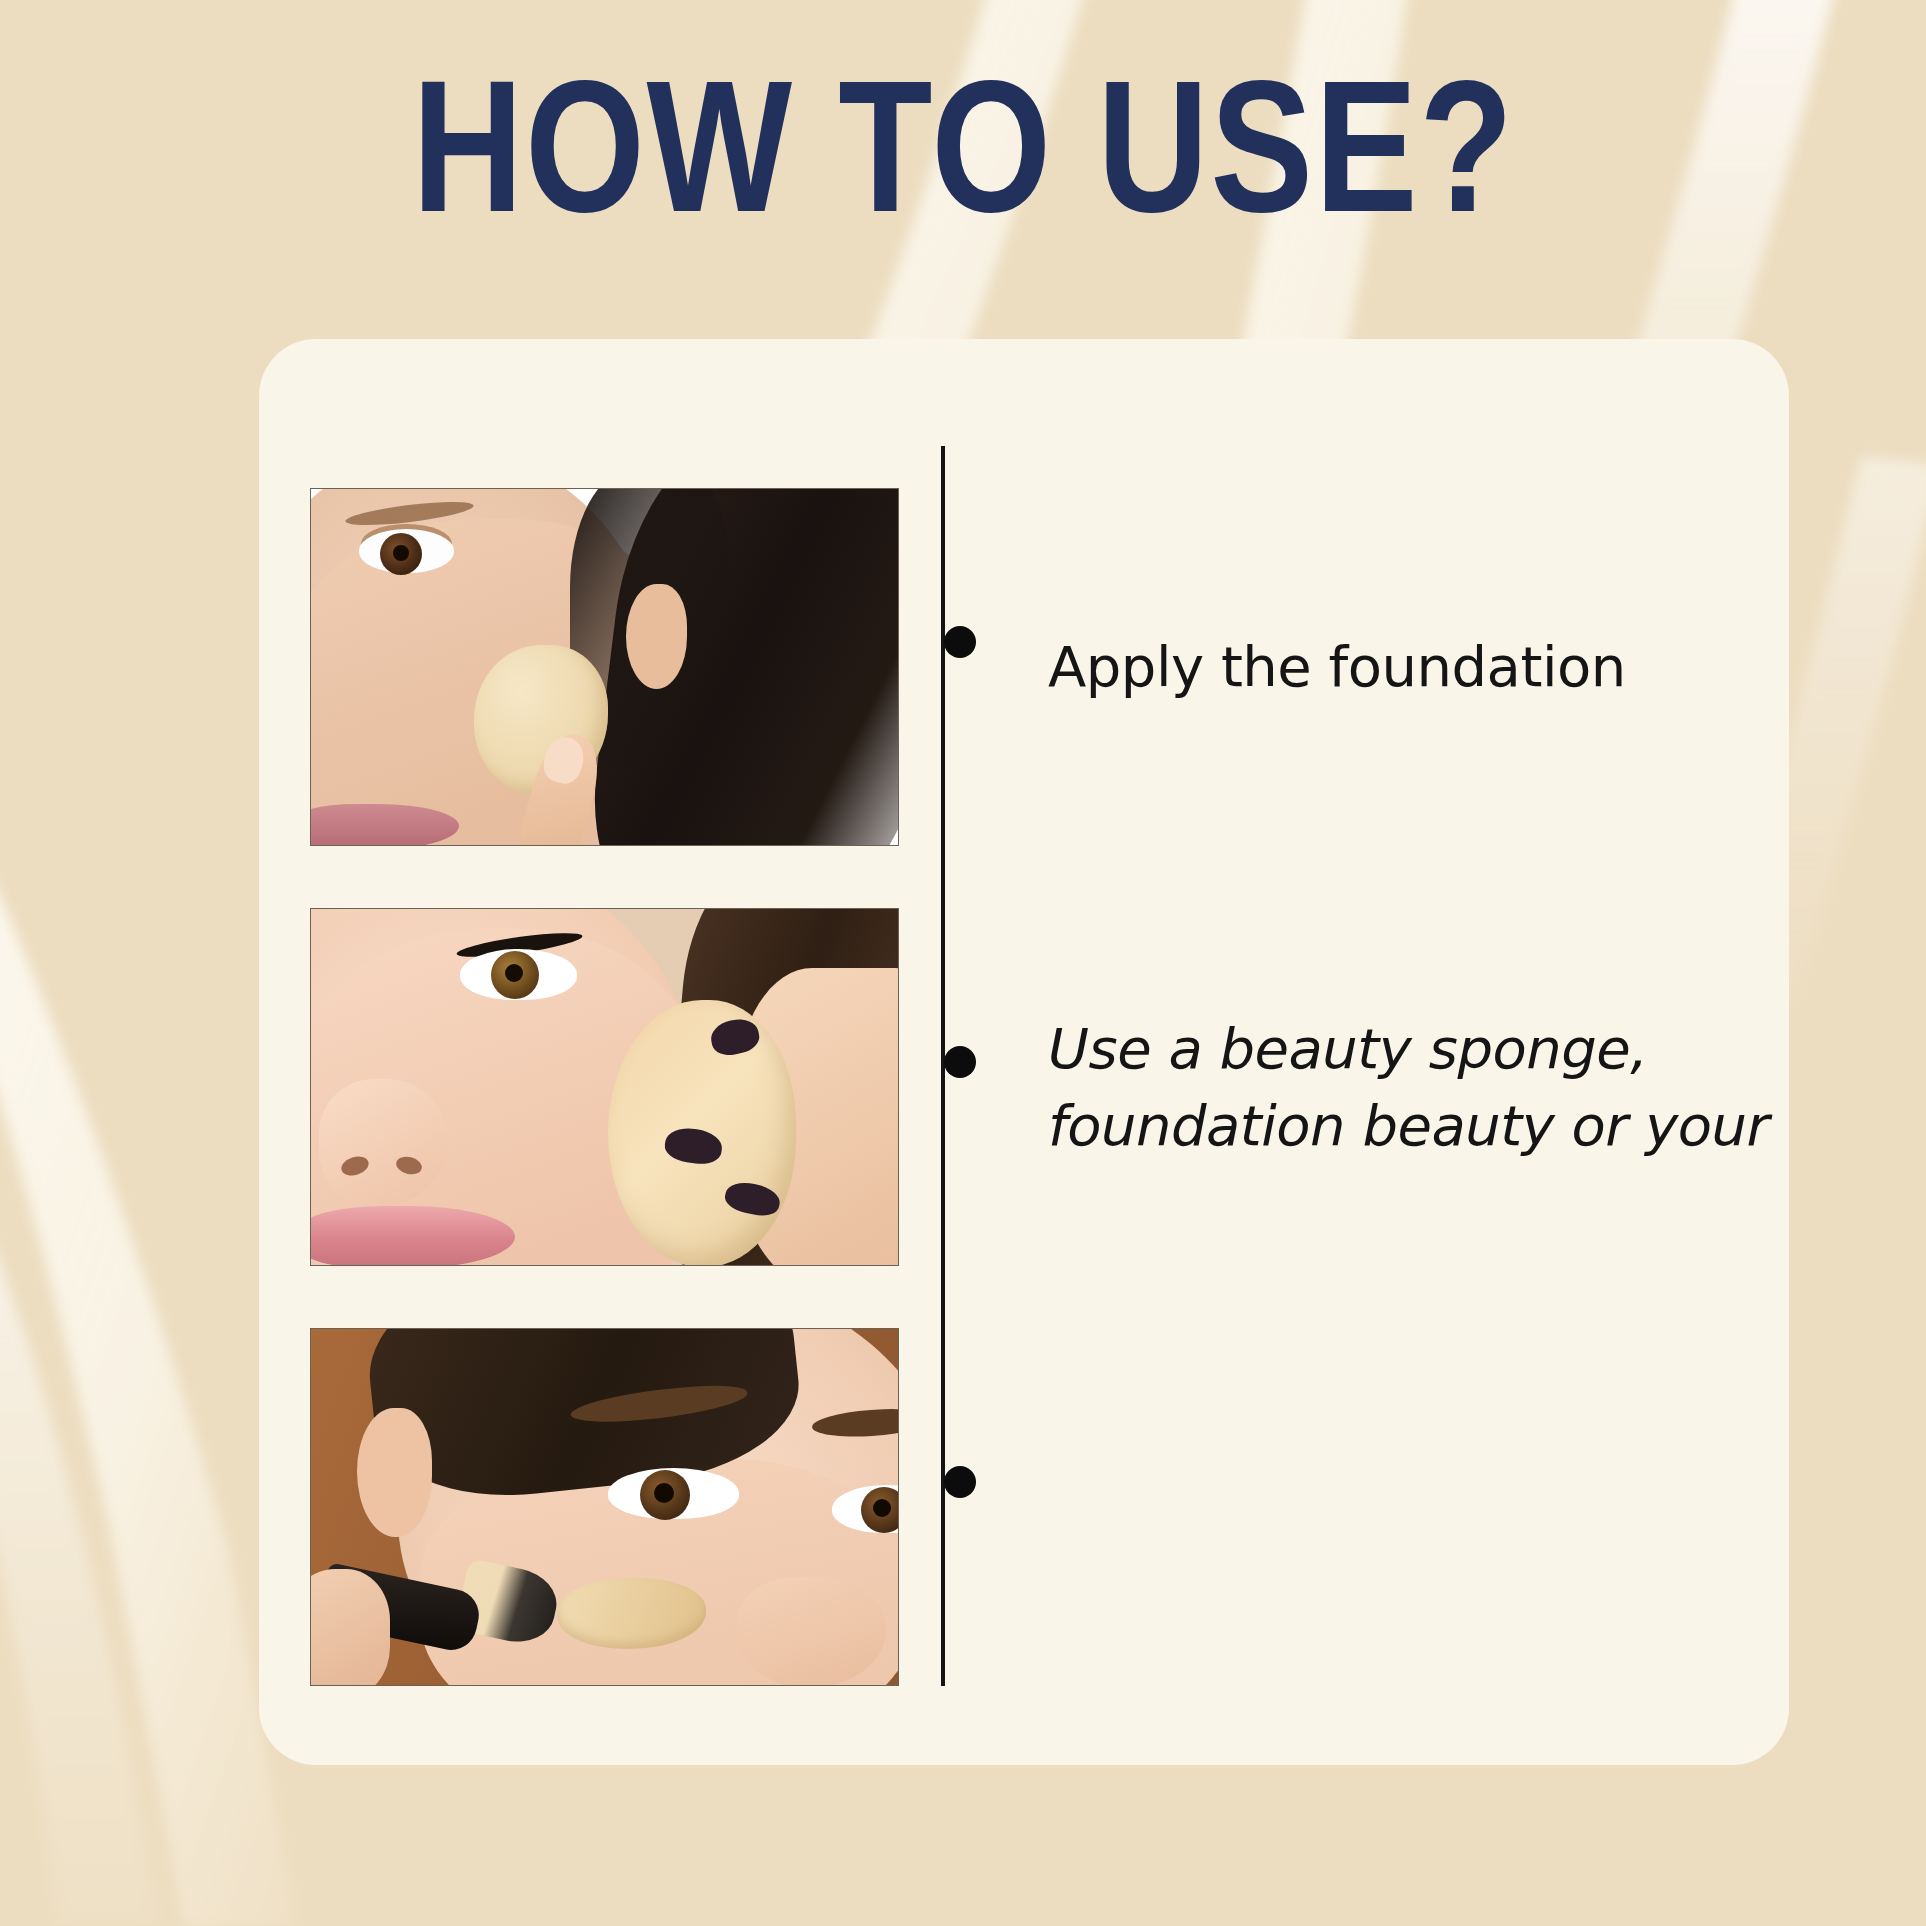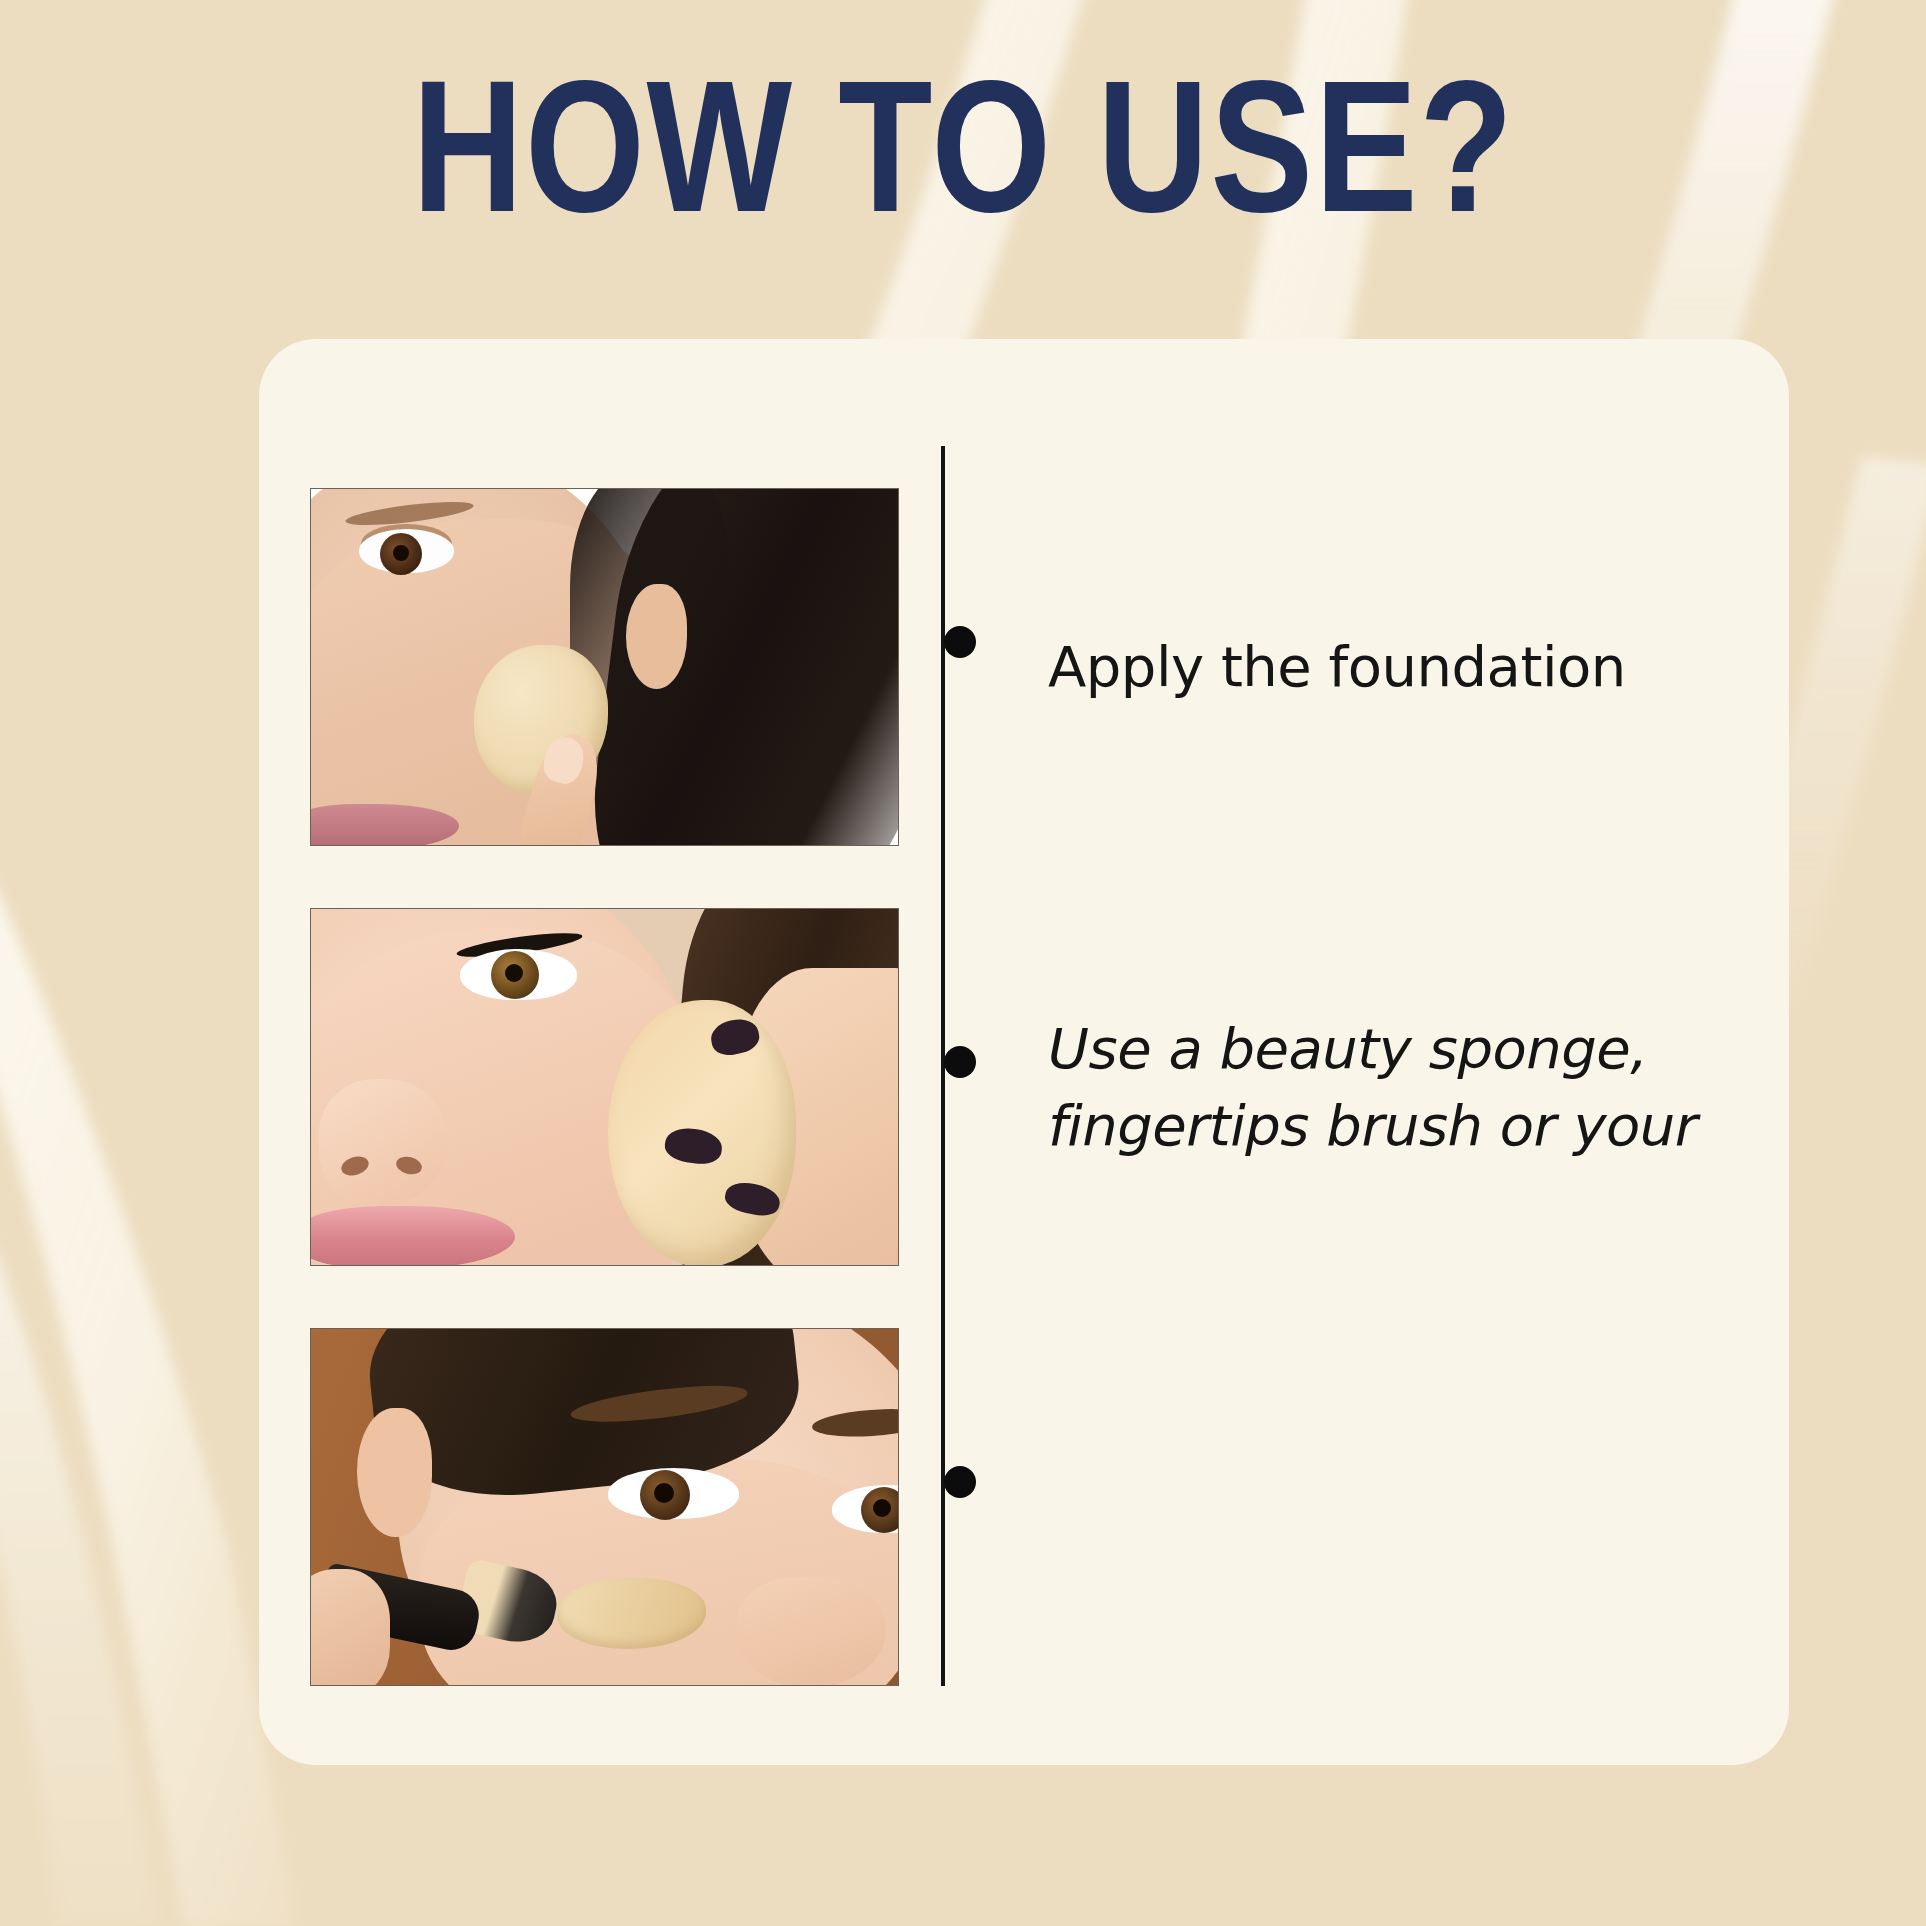--- a/index.html
+++ b/index.html
@@ -411,21 +411,21 @@
             <div class="fn3"></div>
         </div>
       </div>
 
       <div class="tl-col">
         <div class="tl-dot"></div>
       </div>
 
       <div class="step-text">
         <span class="ln">Use a beauty sponge,</span>
-        <span class="ln">fingertips brush or your</span>
+        <span class="ln">foundation beauty or your</span>
       </div>
     </div>
 
     <div class="step step-3">
 
       <div class="photo p3">
         <div class="inner">
           <div class="face"></div>
             <div class="jaw"></div>
           <div class="hairtop"></div>

